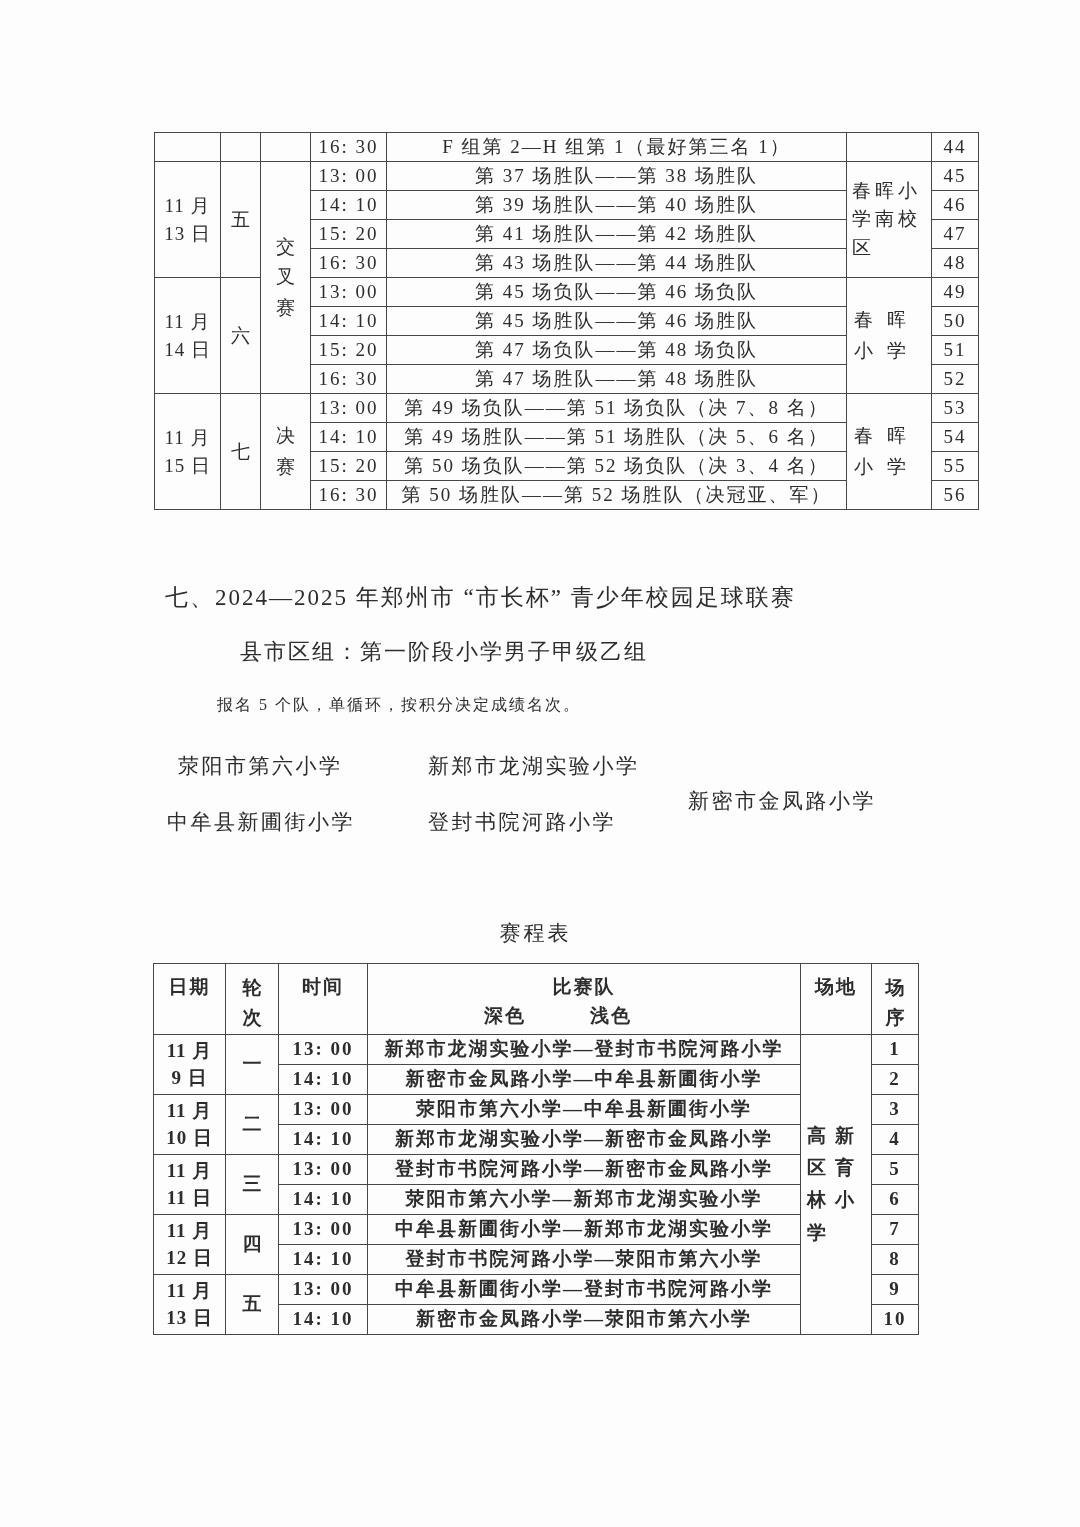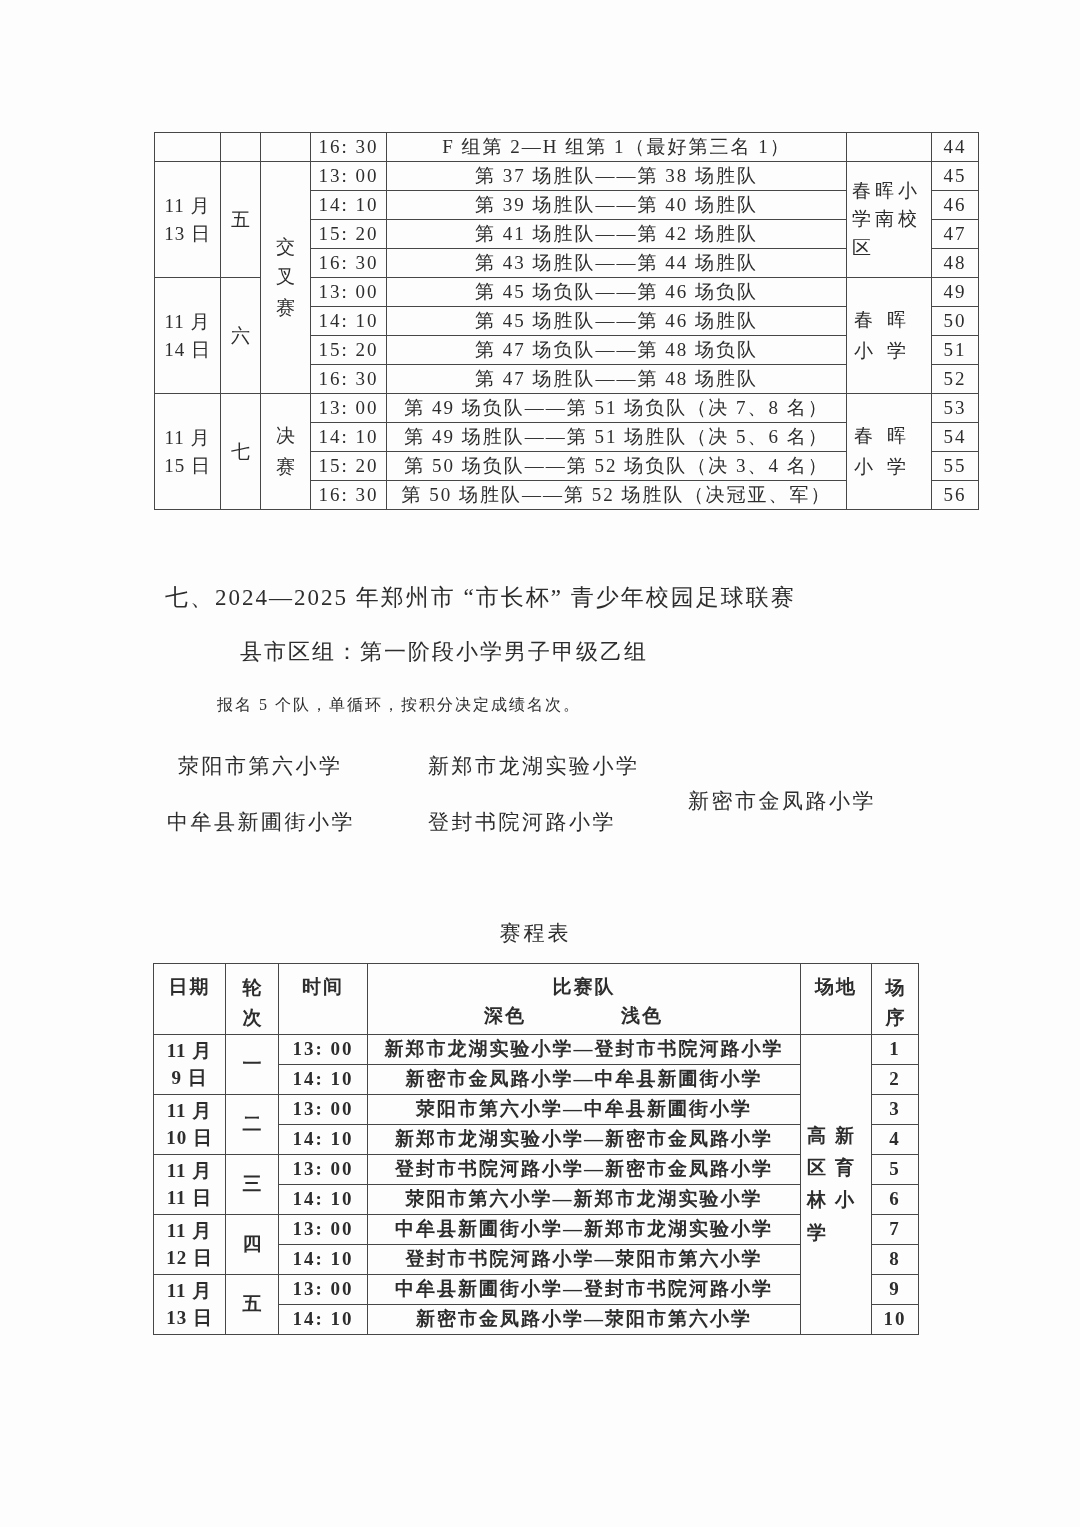--- a/index.html
+++ b/index.html
@@ -54,21 +54,21 @@
   .team      { position:absolute; font-size:21px; letter-spacing:2.5px; white-space:nowrap; }
 
   
   .t2-title { left:153px; top:919px; width:765px; text-align:center;
               font-size:21px; letter-spacing:3px; }
   #t2 { left:153px; top:963px;font-weight:bold; }
   #t2 tr { height:30px; }
   #t2 tr.hdr { height:68px; }
   #t2 td.hcell { vertical-align:top; padding-top:9px; line-height:1.5; }
   .teams-sub { display:flex; justify-content:flex-start;
-               padding-left:116px; gap:95px; }
+               padding-left:116px; gap:64px; }
   .venue-vert {        
     display:inline-block; width:58px; line-height:1.7;
     word-break:break-all; letter-spacing:9px; text-align:left;
   }
 </style>
 </head>
 <body>
 
 <div class="page">
 

